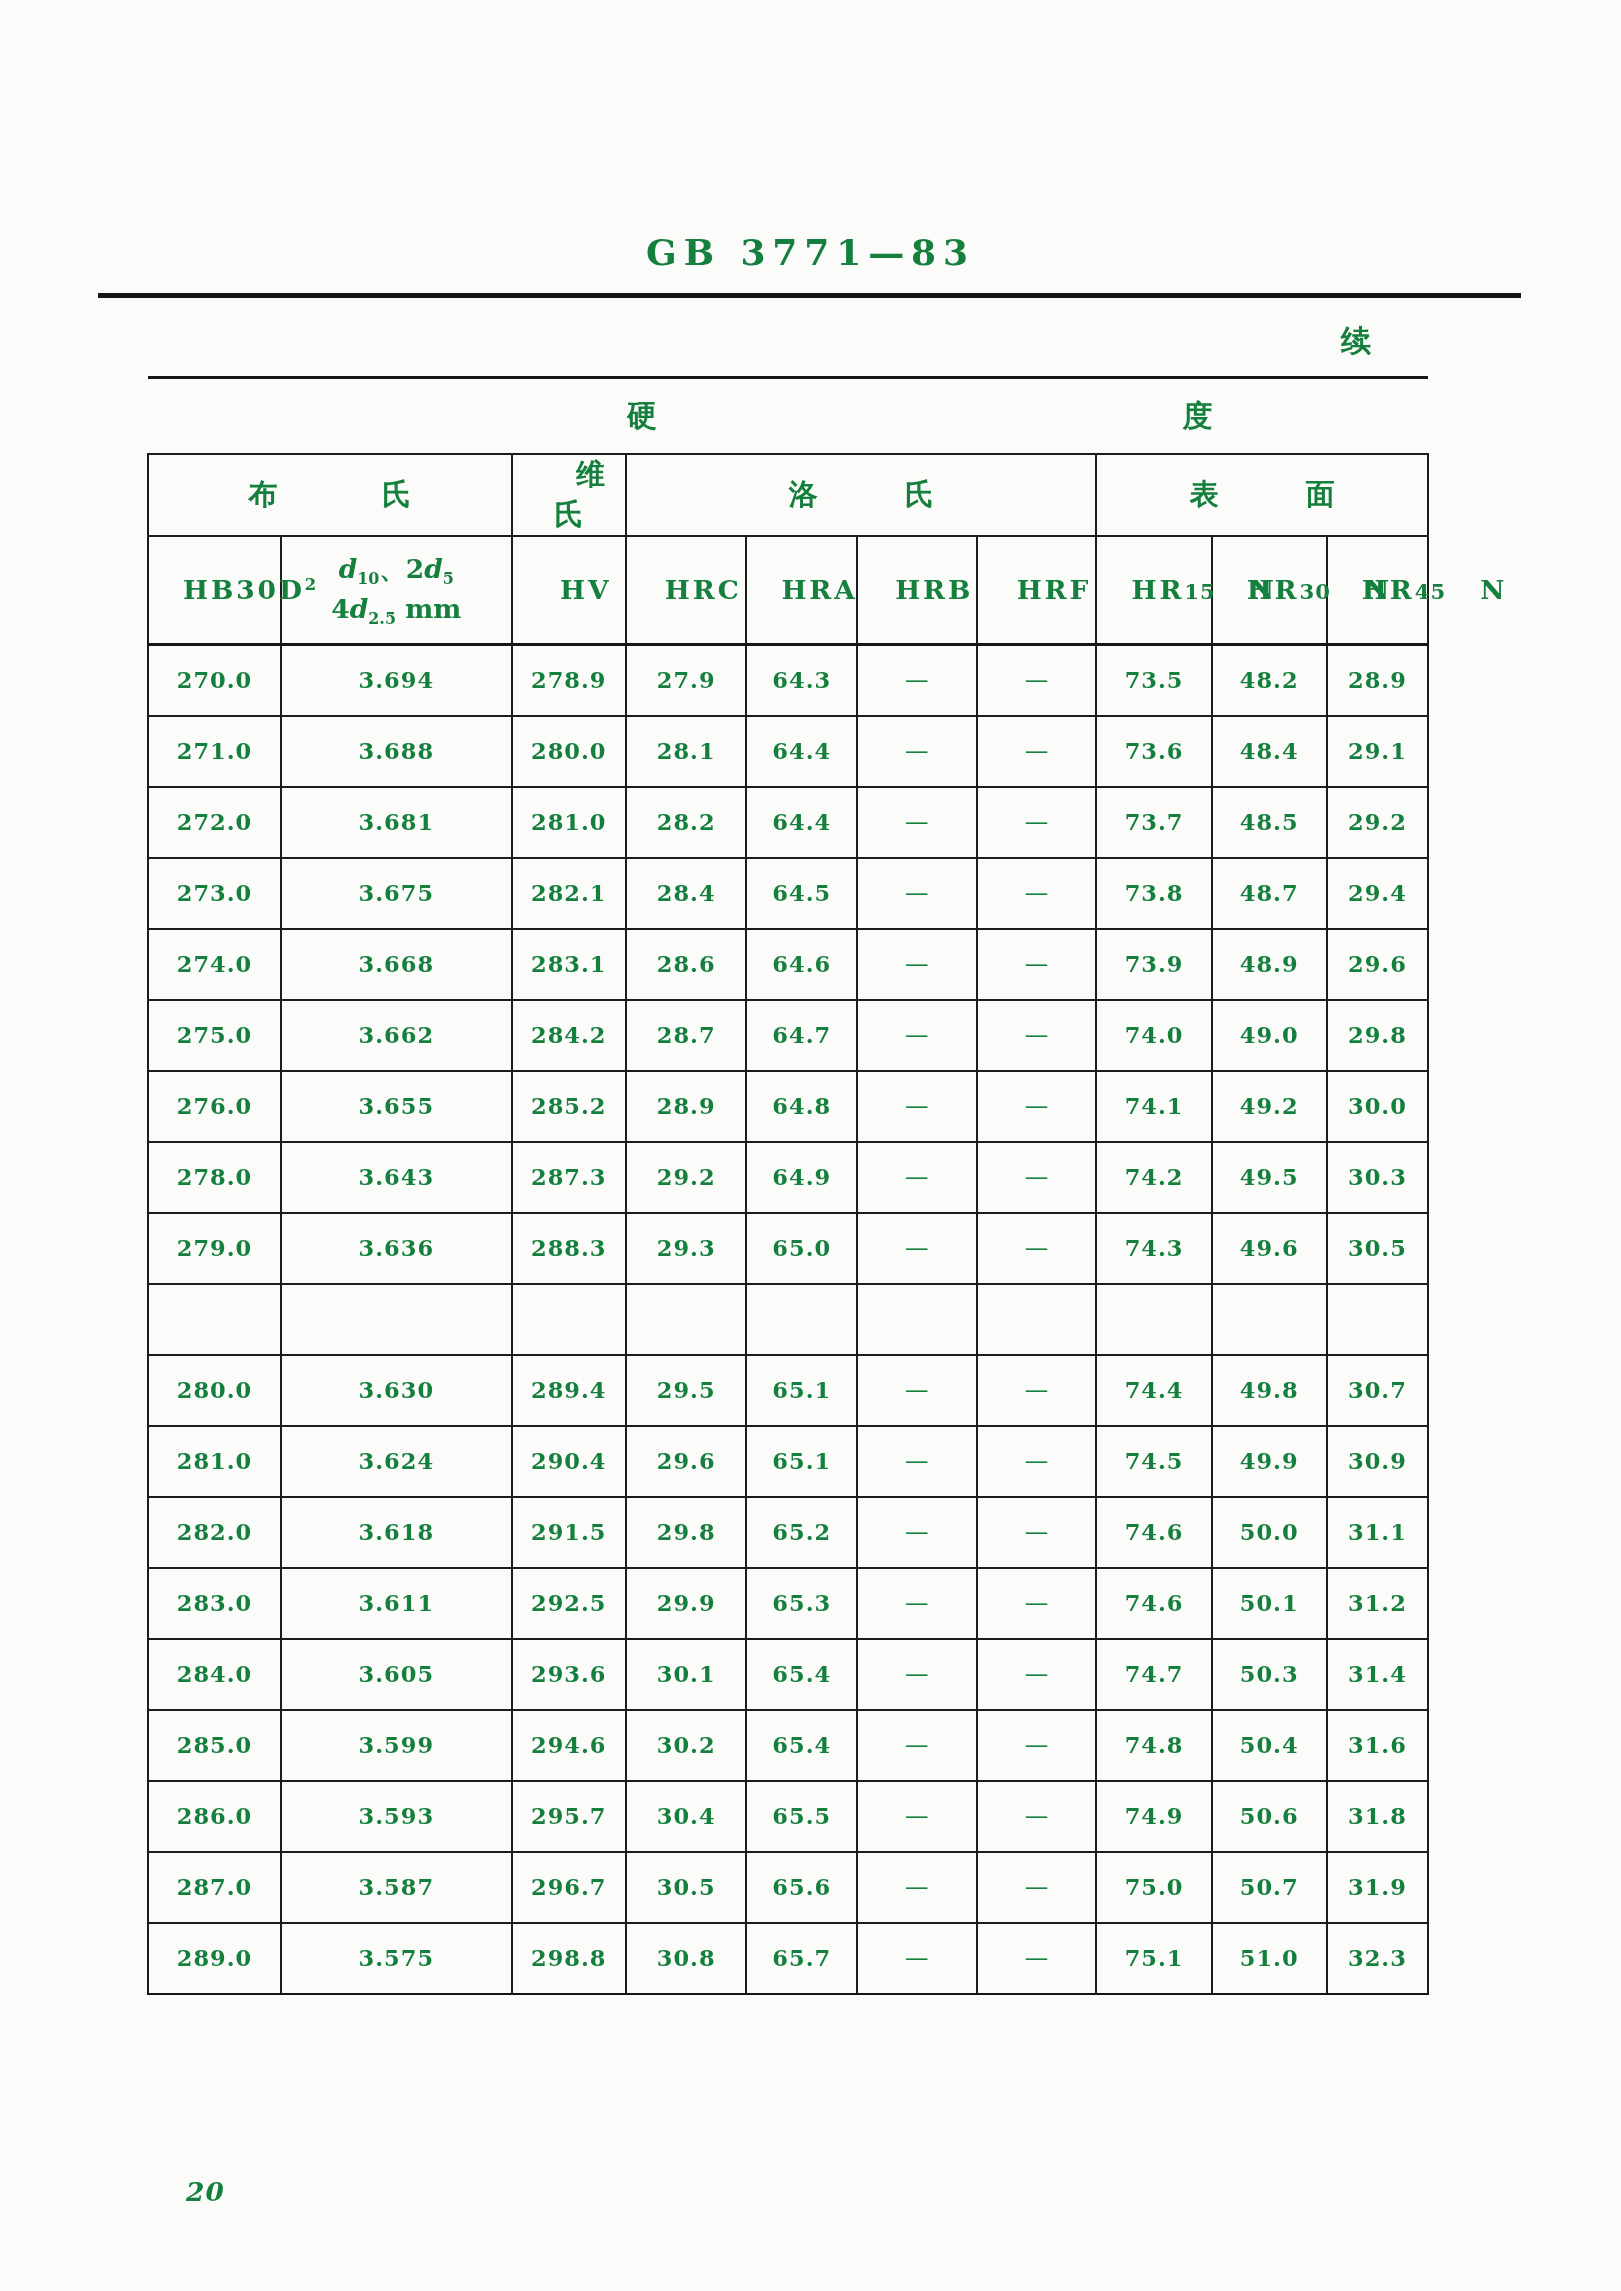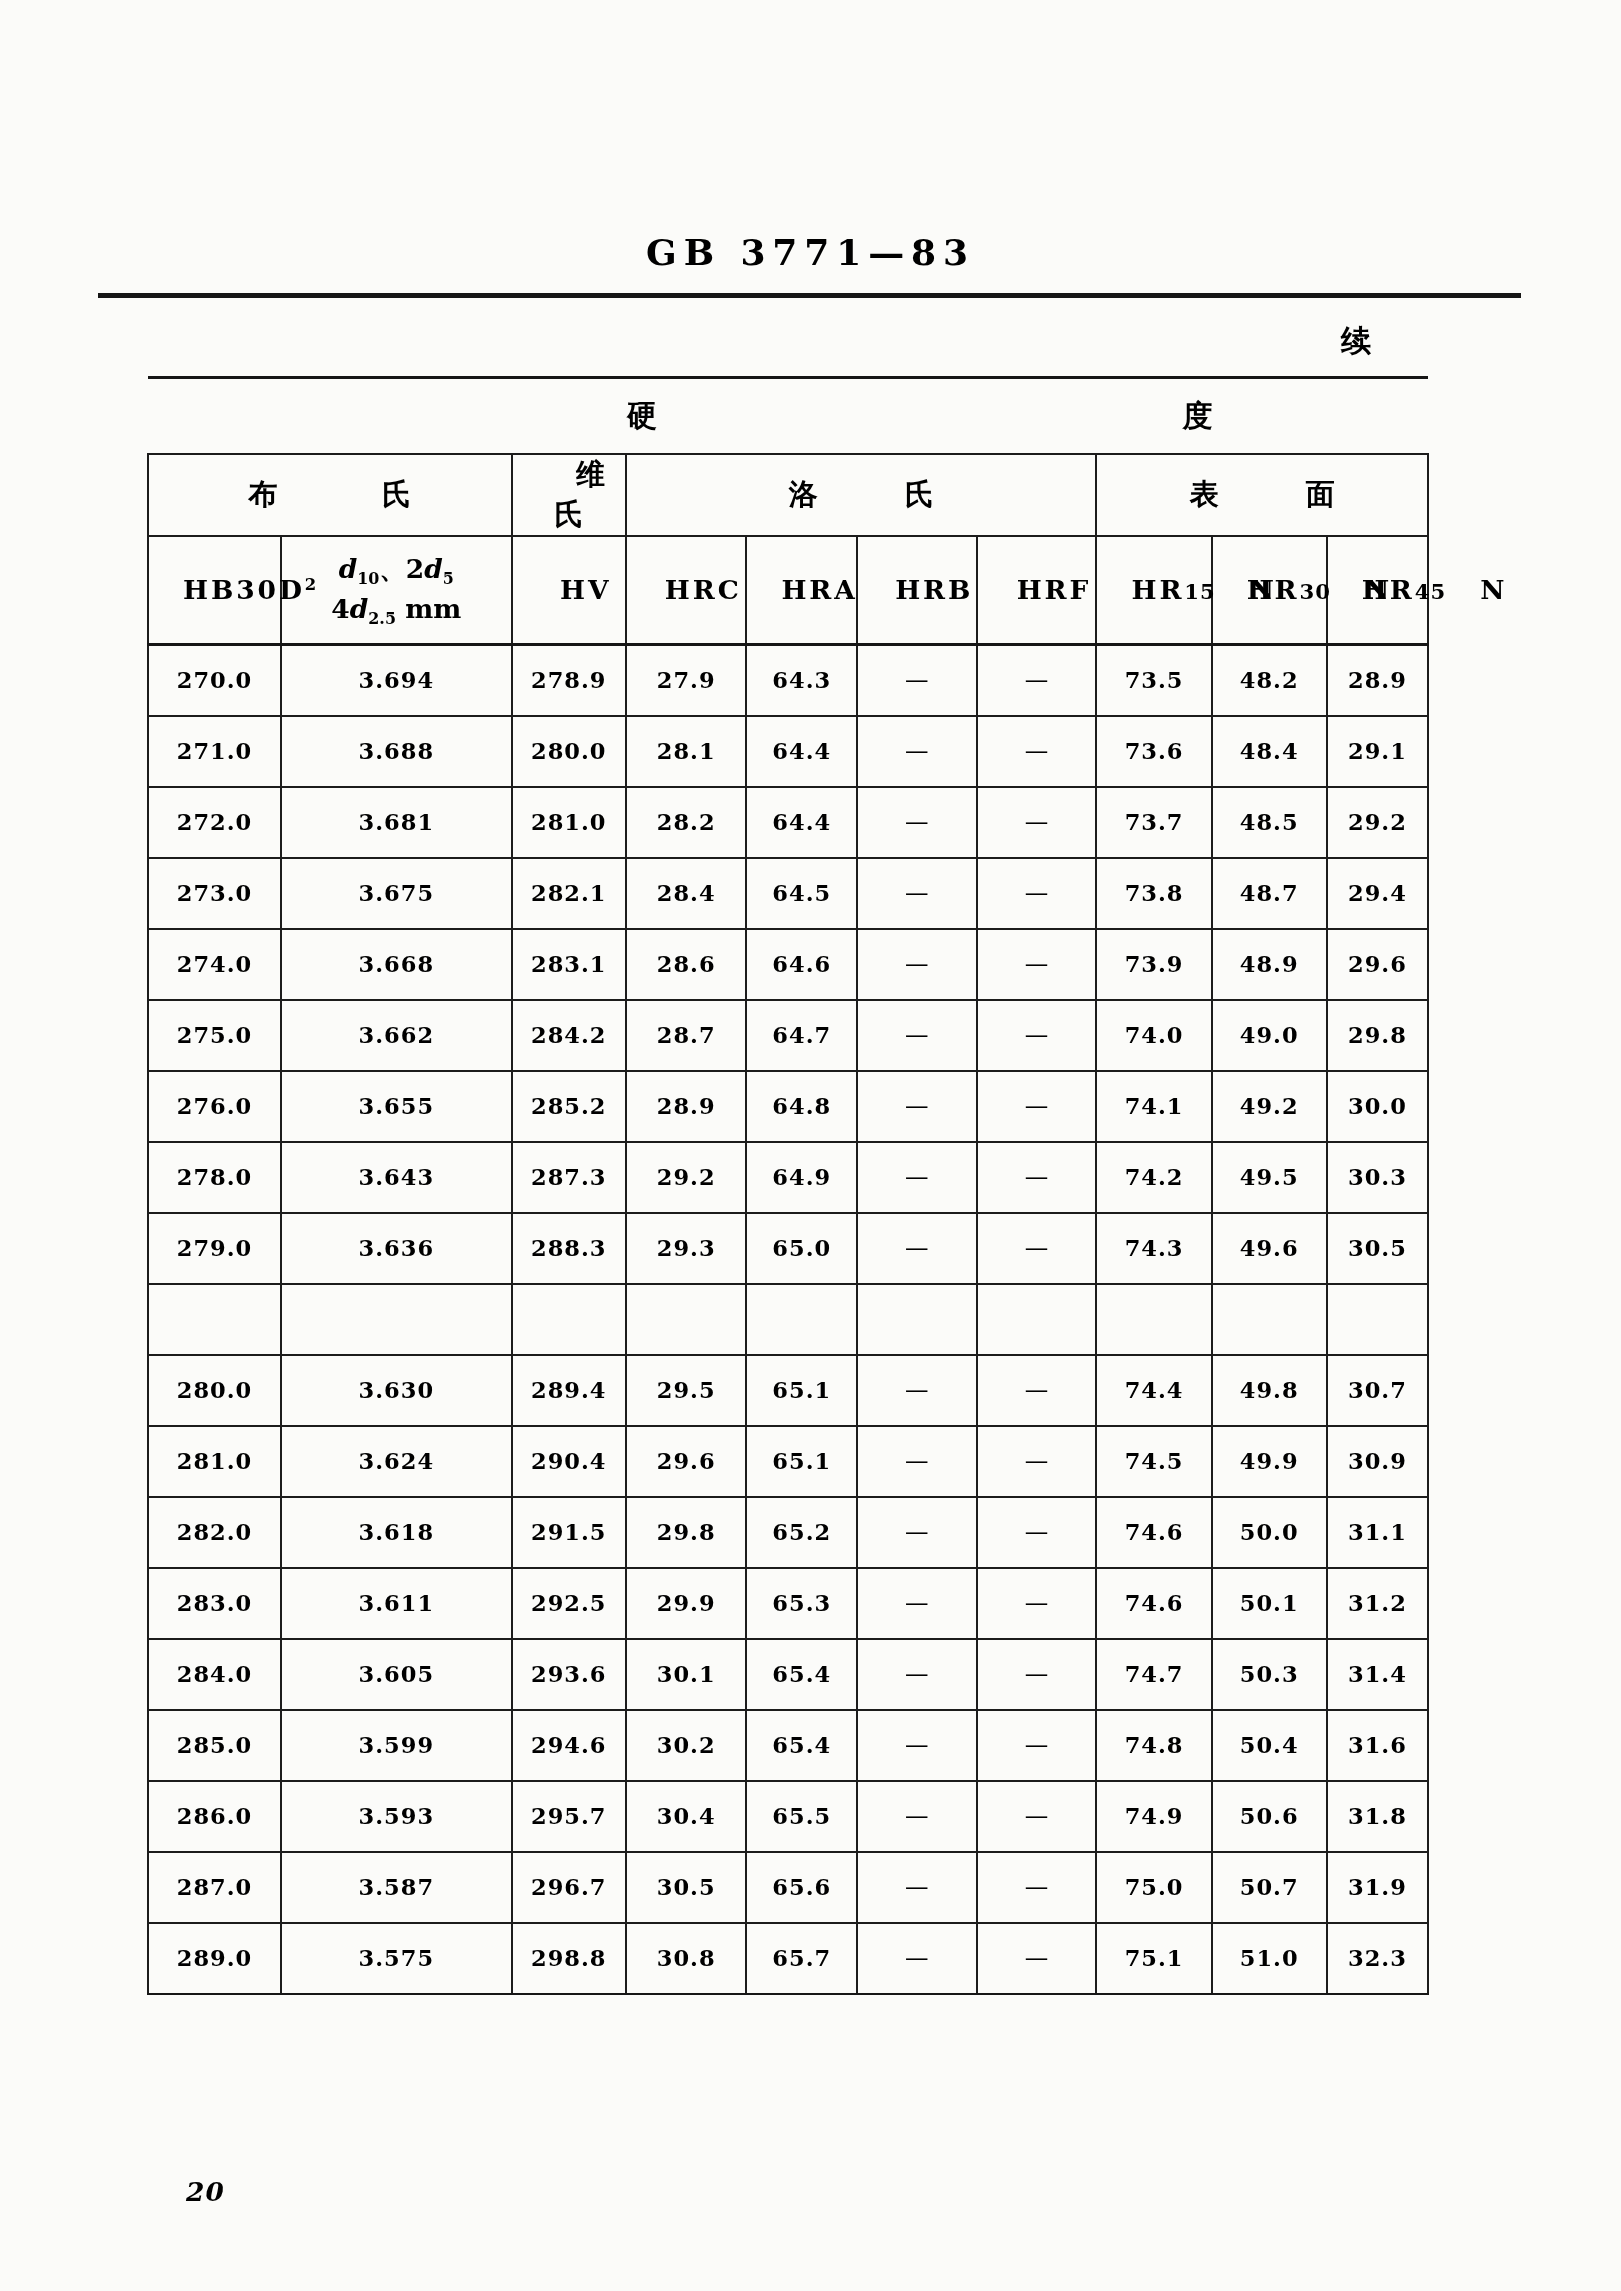--- a/index.html
+++ b/index.html
@@ -68,21 +68,21 @@
   .d-cell{font-size:25.5px;}
   
   tbody.data tr{height:71px;}
   tbody.data td{font-size:22.5px; font-weight:700; letter-spacing:1px;}
   tbody.data td.dash{font-weight:400; font-size:23.5px;}
   tbody.data tr:last-child td{border-bottom:2.9px solid #161616;margin-top:20px;}
 </style>
 </head>
 <body>
 
-<div class="page" style="background: rgb(251, 251, 249); color: #000000;">
+<div class="page" style="background: rgb(251, 251, 249); color: #15803d;">
 
   <div class="doc-title">GB 3771—83</div>
   <div class="title-rule"></div>
   <div class="continued">续</div>
 
   <table class="conv">
     <colgroup>
       <col style="width:10.4%">
         <col style="width:18.0%">
         <col style="width:8.95%">

